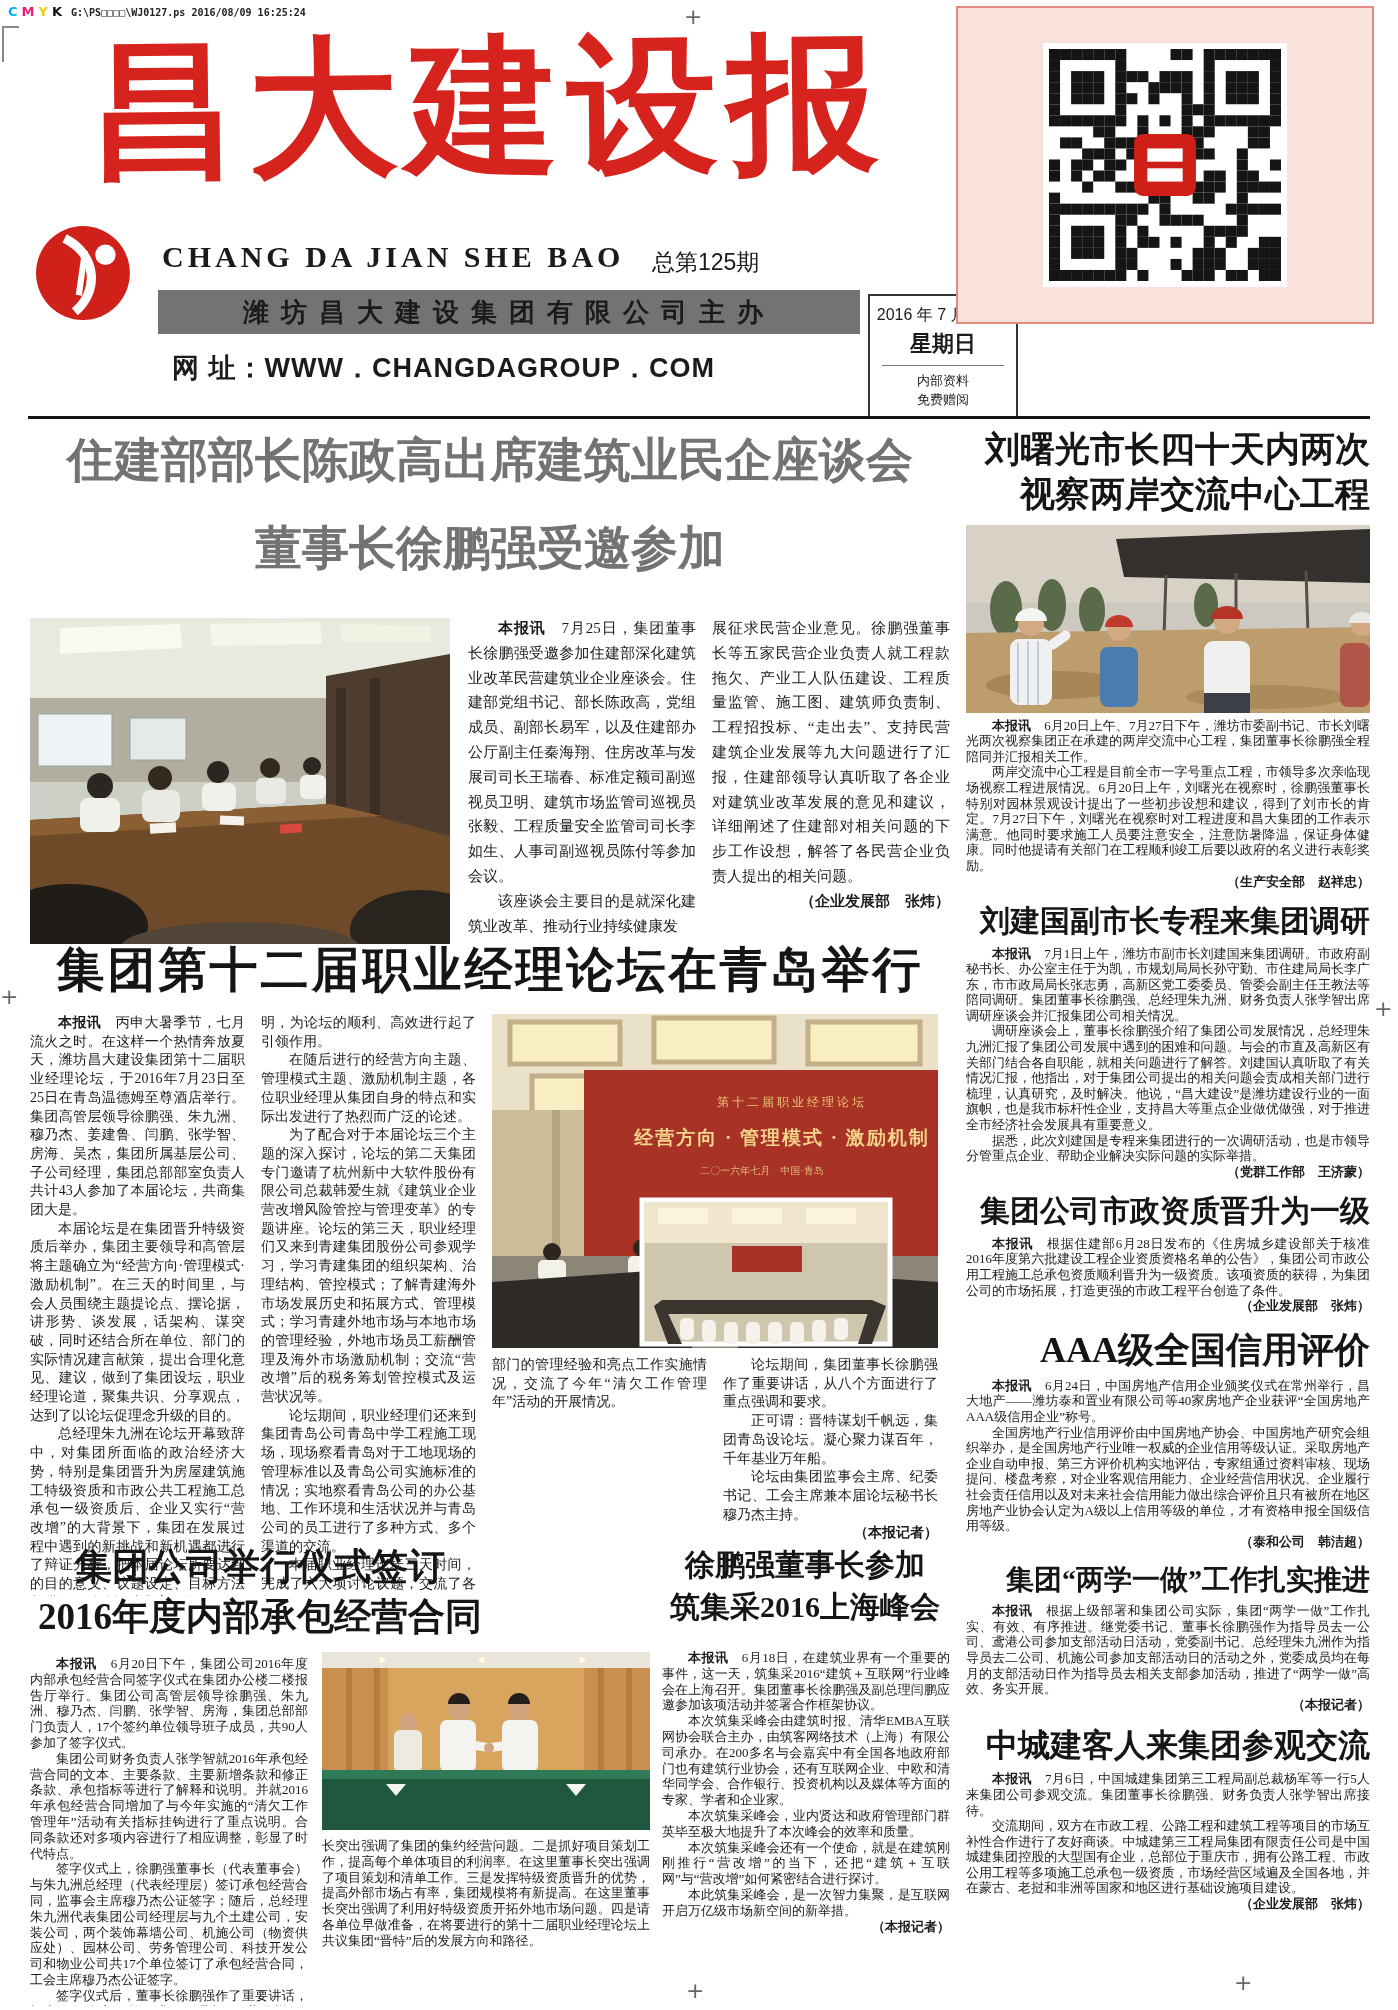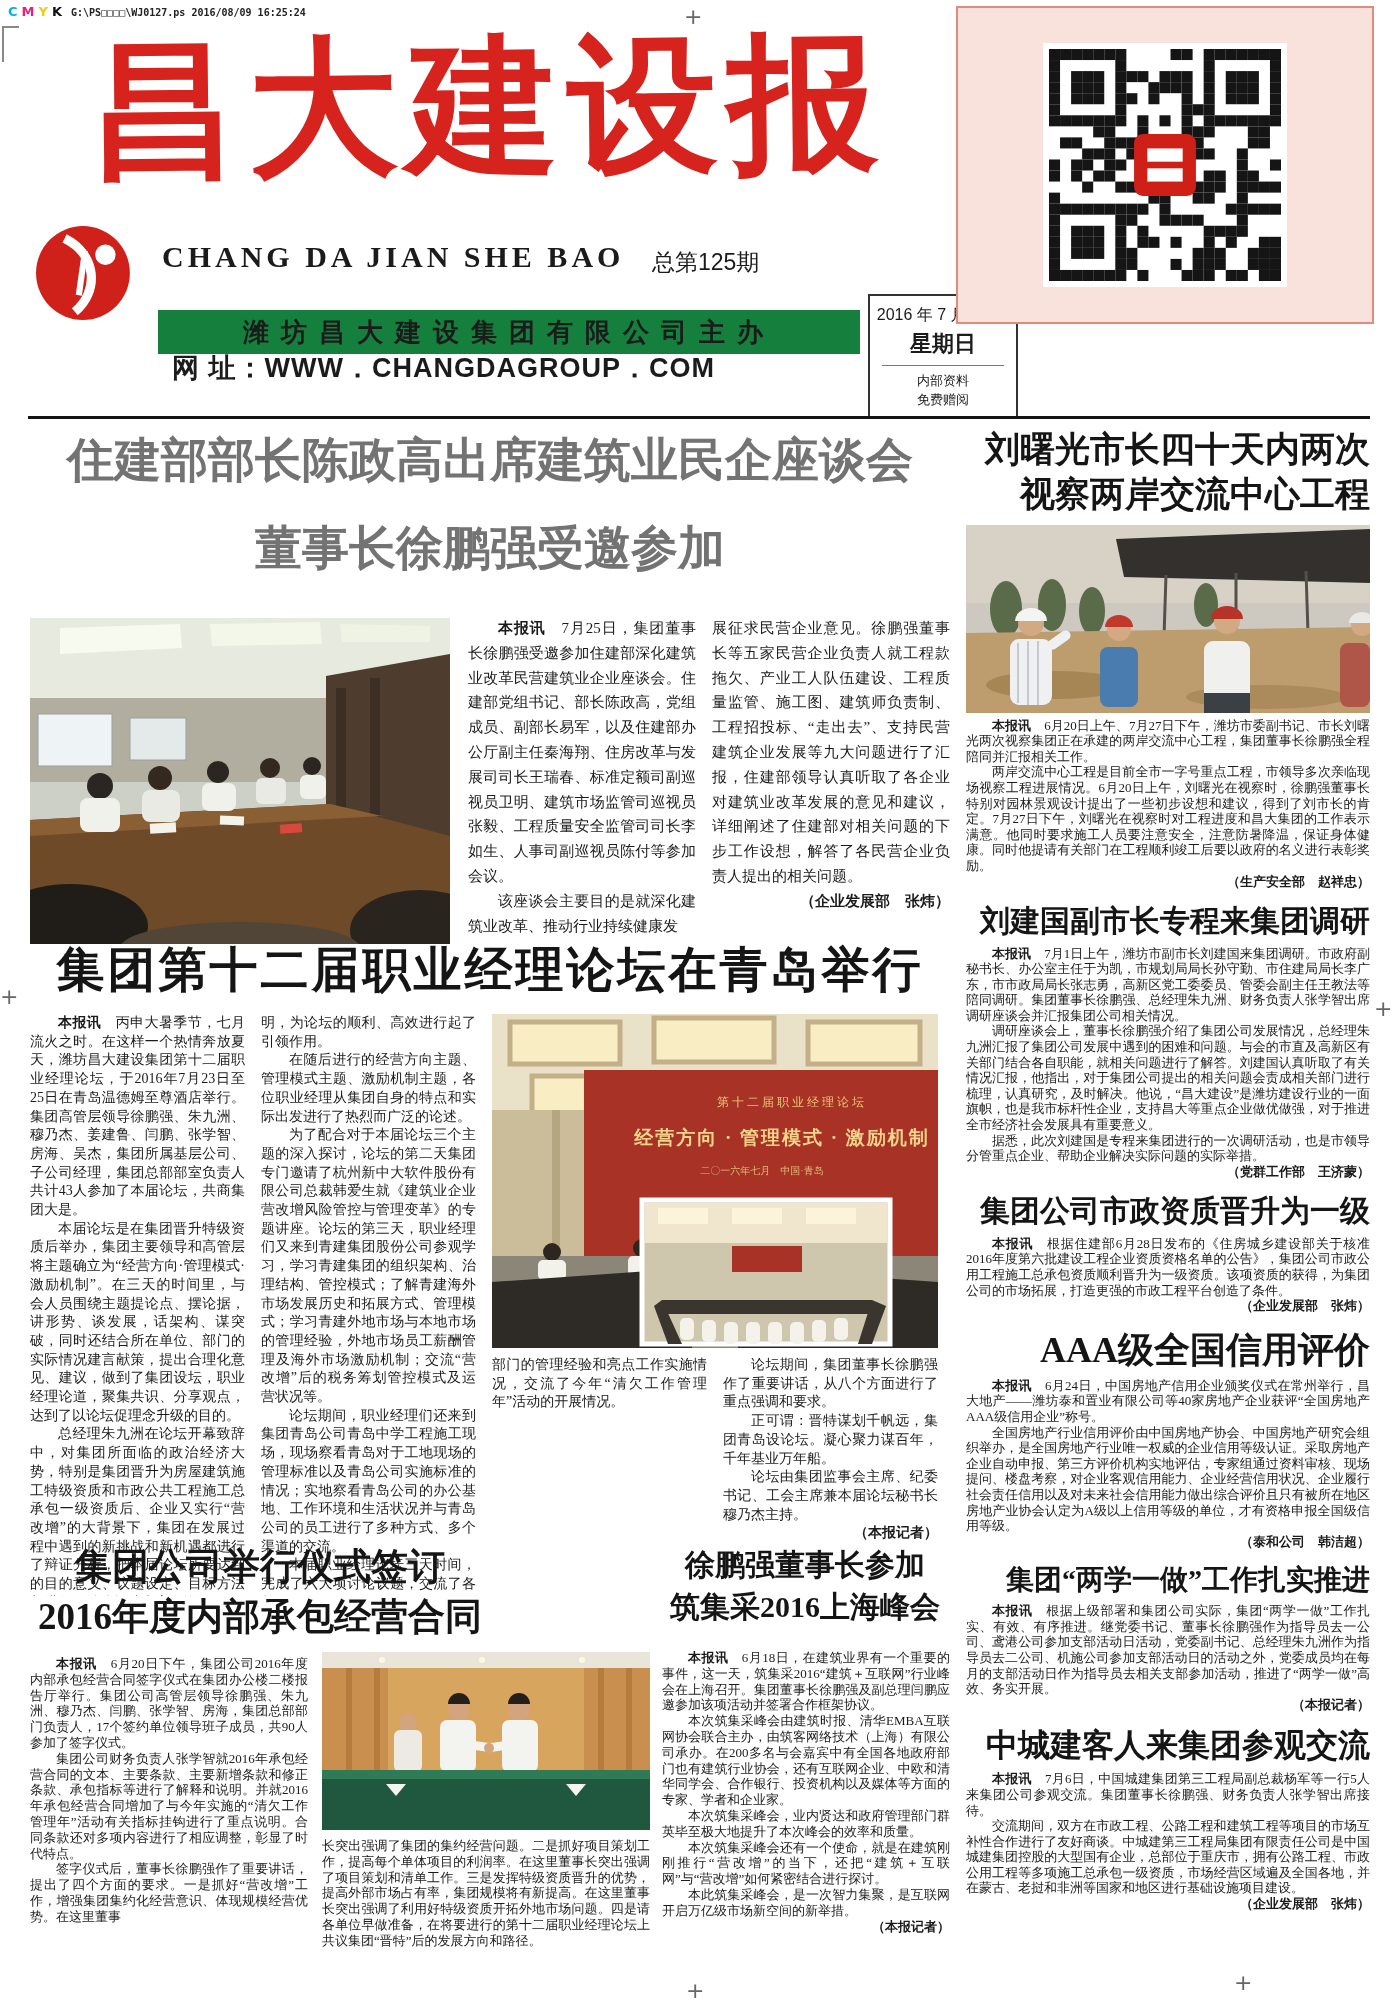--- a/index.html
+++ b/index.html
@@ -12,23 +12,23 @@
   .fileinfo{font-family:"DejaVu Sans Mono",monospace;font-weight:bold;font-size:10px;color:#222;margin-left:5px;}
   .cropmark{position:absolute;font-family:"DejaVu Sans",sans-serif;color:#666;font-size:22px;line-height:1;}
   .regbox{position:absolute;left:2px;top:26px;width:15px;height:34px;border-top:2px solid #888;border-left:2px solid #888;}
   
   .mast-title{position:absolute;left:88px;top:24px;width:864px;font-size:150px;line-height:1.08;
               font-weight:900;color:#d7231d;letter-spacing:10px;font-family:"DejaVu Serif",serif;
               transform:rotate(-0.6deg);white-space:nowrap;}
   .logo{position:absolute;left:34px;top:220px;width:102px;height:102px;}
   .pinyin{position:absolute;left:162px;top:240px;font-size:30px;font-weight:bold;letter-spacing:4px;white-space:nowrap;}
   .issue{position:absolute;left:652px;top:247px;font-size:23px;font-family:"Liberation Sans",sans-serif;}
-  .organizer{position:absolute;left:158px;top:290px;width:702px;height:44px;background:#15803d;
+  .organizer{position:absolute;left:158px;top:290px;width:702px;height:44px;background:#737373;
              text-align:center;line-height:44px;font-size:26px;letter-spacing:12px;
-             font-family:"Liberation Sans",sans-serif;font-weight:600;margin-top:20px;}
+             font-family:"Liberation Sans",sans-serif;font-weight:600;}
   .website{position:absolute;left:172px;top:350px;font-size:27px;font-weight:bold;
            font-family:"Liberation Sans",sans-serif;letter-spacing:1px;}
   .datebox{position:absolute;left:868px;top:294px;width:146px;height:120px;border:2px solid #333;
            text-align:center;font-family:"Liberation Sans",sans-serif;background:#fff;}
   .db-date{font-size:16px;margin-top:9px;}
   .db-week{font-size:22px;font-weight:bold;margin-top:3px;}
   .db-notes{border-top:1px solid #777;margin:6px 12px 0 12px;padding-top:5px;font-size:13px;line-height:19px;}
   .qr-panel{position:absolute;left:956px;top:6px;width:414px;height:314px;background:#f9e2dc;
             border:2px solid #e08a80;display:flex;align-items:center;justify-content:center;}
   #qr{width:232px;height:232px;background:#fff;padding:6px;}
@@ -472,20 +472,21 @@
         <p class="para">论坛由集团监事会主席、纪委书记、工会主席兼本届论坛秘书长穆乃杰主持。</p>
       </div>
     <div class="byline">（本报记者）</div>
   </div>
 
   <div class="bh" style="left:20px;top:1546px;width:480px;font-size:37px;">集团公司举行仪式签订</div>
   <div class="bh" style="left:20px;top:1596px;width:480px;font-size:37px;">2016年度内部承包经营合同</div>
   <div class="artbody scol" style="left:30px;top:1656px;width:278px;height:350px;">
       <p class="para"><b>本报讯</b>　6月20日下午，集团公司2016年度内部承包经营合同签字仪式在集团办公楼二楼报告厅举行。集团公司高管层领导徐鹏强、朱九洲、穆乃杰、闫鹏、张学智、房海，集团总部部门负责人，17个签约单位领导班子成员，共90人参加了签字仪式。</p>
       <p class="para">集团公司财务负责人张学智就2016年承包经营合同的文本、主要条款、主要新增条款和修正条款、承包指标等进行了解释和说明。并就2016年承包经营合同增加了与今年实施的“清欠工作管理年”活动有关指标挂钩进行了重点说明。合同条款还对多项内容进行了相应调整，彰显了时代特点。</p>
+      <p class="para">签字仪式上，徐鹏强董事长（代表董事会）与朱九洲总经理（代表经理层）签订承包经营合同，监事会主席穆乃杰公证签字；随后，总经理朱九洲代表集团公司经理层与九个土建公司，安装公司，两个装饰幕墙公司、机施公司（物资供应处）、园林公司、劳务管理公司、科技开发公司和物业公司共17个单位签订了承包经营合同，工会主席穆乃杰公证签字。</p>
       <p class="para">签字仪式后，董事长徐鹏强作了重要讲话，提出了四个方面的要求。一是抓好“营改增”工作，增强集团集约化经营意识、体现规模经营优势。在这里董事</p>
     </div>
 
   <svg class="photo" style="left:322px;top:1652px;" width="328" height="178" viewBox="0 0 328 178">
     <rect width="328" height="178" fill="#c98f4e"></rect>
     <g fill="#b57c3e">
         <rect x="24" width="6" height="178"></rect>
         <rect x="52" width="6" height="178"></rect>
         <rect x="276" width="6" height="178"></rect>
         <rect x="304" width="6" height="178"></rect>

